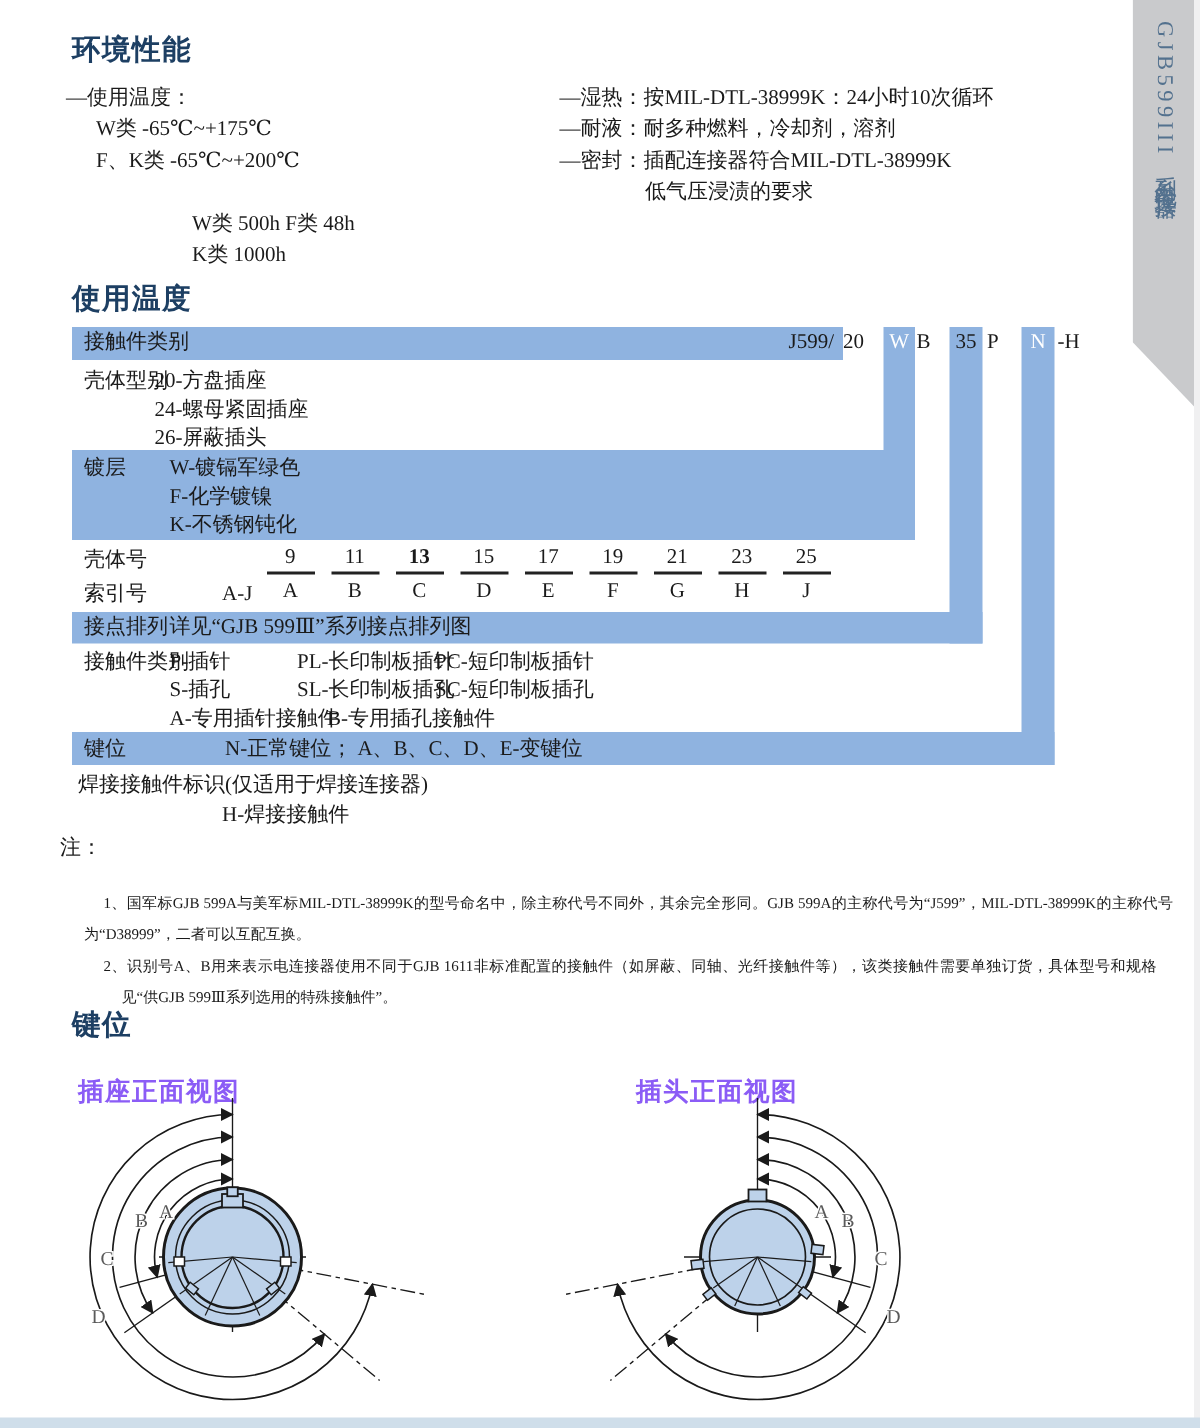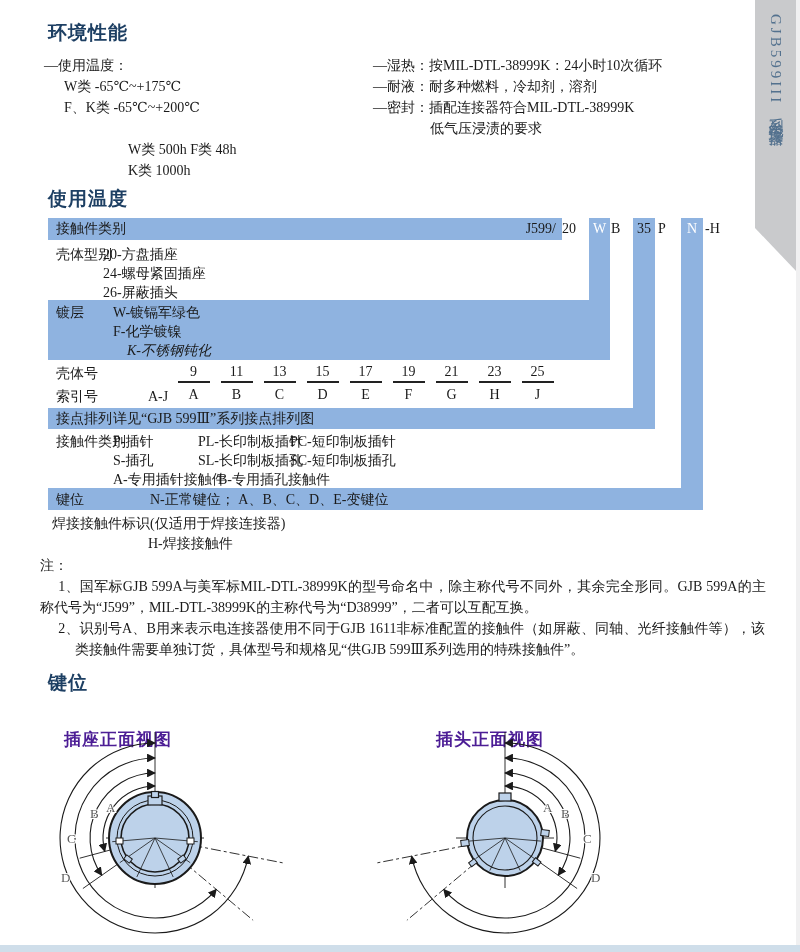--- a/index.html
+++ b/index.html
@@ -1,33 +1,33 @@
 <!DOCTYPE html>
 <html><head>
 <meta charset="utf-8">
 <style>
   html,body{margin:0;padding:0;background:#fff;}
   #page{position:relative;width:800px;height:952px;background:#ffffff;overflow:hidden;
         font-family:"Liberation Serif","DejaVu Serif",serif;color:#1a1a1a;}
   .abs{position:absolute;}
   .line{position:absolute;white-space:nowrap;font-size:14px;line-height:20px;}
   h2.sec{position:absolute;margin:0;font-size:19px;font-weight:bold;color:#1d3f63;letter-spacing:1px;}
-  h3.sub{position:absolute;margin:16px;font-size:17px;font-weight:bold;color:#4c1d95;letter-spacing:1px;}
+  h3.sub{position:absolute;margin:4px;font-size:17px;font-weight:bold;color:#8b5cf6;letter-spacing:1px;}
   
   #ntable{position:absolute;left:48px;top:218px;width:690px;height:336px;}
   .band{position:absolute;background:#8fb3e0;}
   .cell{position:absolute;height:22px;line-height:22px;font-size:14px;}
   .col{position:absolute;background:#8fb3e0;}
   .col .cl{display:block;height:22px;line-height:22px;text-align:center;font-size:14px;}
   .c-white{color:#ffffff;}
   .rowlabel{font-size:14px;}
   .u{display:inline-block;min-width:24px;text-align:center;border-bottom:2px solid #222;padding:0 4px 1px 4px;}
   .numcell{position:absolute;width:43px;text-align:center;font-size:14px;}
   
-  .note{position:absolute;left:40px;width:726px;font-size:14px;line-height:21px;margin:0;text-align:justify;}
+  .note{position:absolute;left:40px;width:726px;font-size:10px;line-height:21px;margin:16px;text-align:justify;}
   
   #ribbon{position:absolute;left:755px;top:0;width:42px;height:272px;background:#c9cacc;
           clip-path:polygon(0 0,42px 0,42px 272px,0 228px);}
   #ribbon .vtext{position:absolute;left:11px;top:14px;writing-mode:vertical-rl;
           font-size:15px;letter-spacing:3px;color:#53718e;}
   #edge-strip{position:absolute;left:796px;top:0;width:4px;height:952px;background:#f0f0f1;}
   #bottom-strip{position:absolute;left:0;top:945px;width:800px;height:7px;background:#cfdeea;}
   svg text{font-family:"Liberation Serif","DejaVu Serif",serif;}
   .dlabel{fill:#5a5a5a;font-size:13px;paint-order:stroke;stroke:#ffffff;stroke-width:2px;}
 </style>
@@ -77,26 +77,26 @@
     <div class="band" style="left:0;top:270px;width:655px;height:22px;"></div>
 
     <div class="line rowlabel" style="left:8px;top:27px;">壳体型别</div>
     <div class="line" style="left:55px;top:27px;">20-方盘插座</div>
     <div class="line" style="left:55px;top:46px;">24-螺母紧固插座</div>
     <div class="line" style="left:55px;top:65px;">26-屏蔽插头</div>
 
     <div class="line rowlabel" style="left:8px;top:85px;">镀层</div>
     <div class="line" style="left:65px;top:85px;">W-镀镉军绿色</div>
     <div class="line" style="left:65px;top:104px;">F-化学镀镍</div>
-    <div class="line" style="left:79px;top:123px;font-style:italic;">K-不锈钢钝化</div>
+    <div class="line" style="left:65px;top:123px;">K-不锈钢钝化</div>
 
     <div class="line rowlabel" style="left:8px;top:146px;">壳体号</div>
     <div class="numcell" style="left:124px;top:146px;"><span class="u">9</span></div>
     <div class="numcell" style="left:167px;top:146px;"><span class="u">11</span></div>
-    <div class="numcell" style="left:210px;top:146px;"><span class="u">13</span></div>
+    <div class="numcell" style="left:210px;top:146px;font-weight:bold;"><span class="u">13</span></div>
     <div class="numcell" style="left:253px;top:146px;"><span class="u">15</span></div>
     <div class="numcell" style="left:296px;top:146px;"><span class="u">17</span></div>
     <div class="numcell" style="left:339px;top:146px;"><span class="u">19</span></div>
     <div class="numcell" style="left:382px;top:146px;"><span class="u">21</span></div>
     <div class="numcell" style="left:425px;top:146px;"><span class="u">23</span></div>
     <div class="numcell" style="left:468px;top:146px;"><span class="u">25</span></div>
 
     <div class="line rowlabel" style="left:8px;top:169px;">索引号</div>
     <div class="line" style="left:100px;top:169px;">A-J</div>
     <div class="numcell" style="left:124px;top:169px;">A</div>

